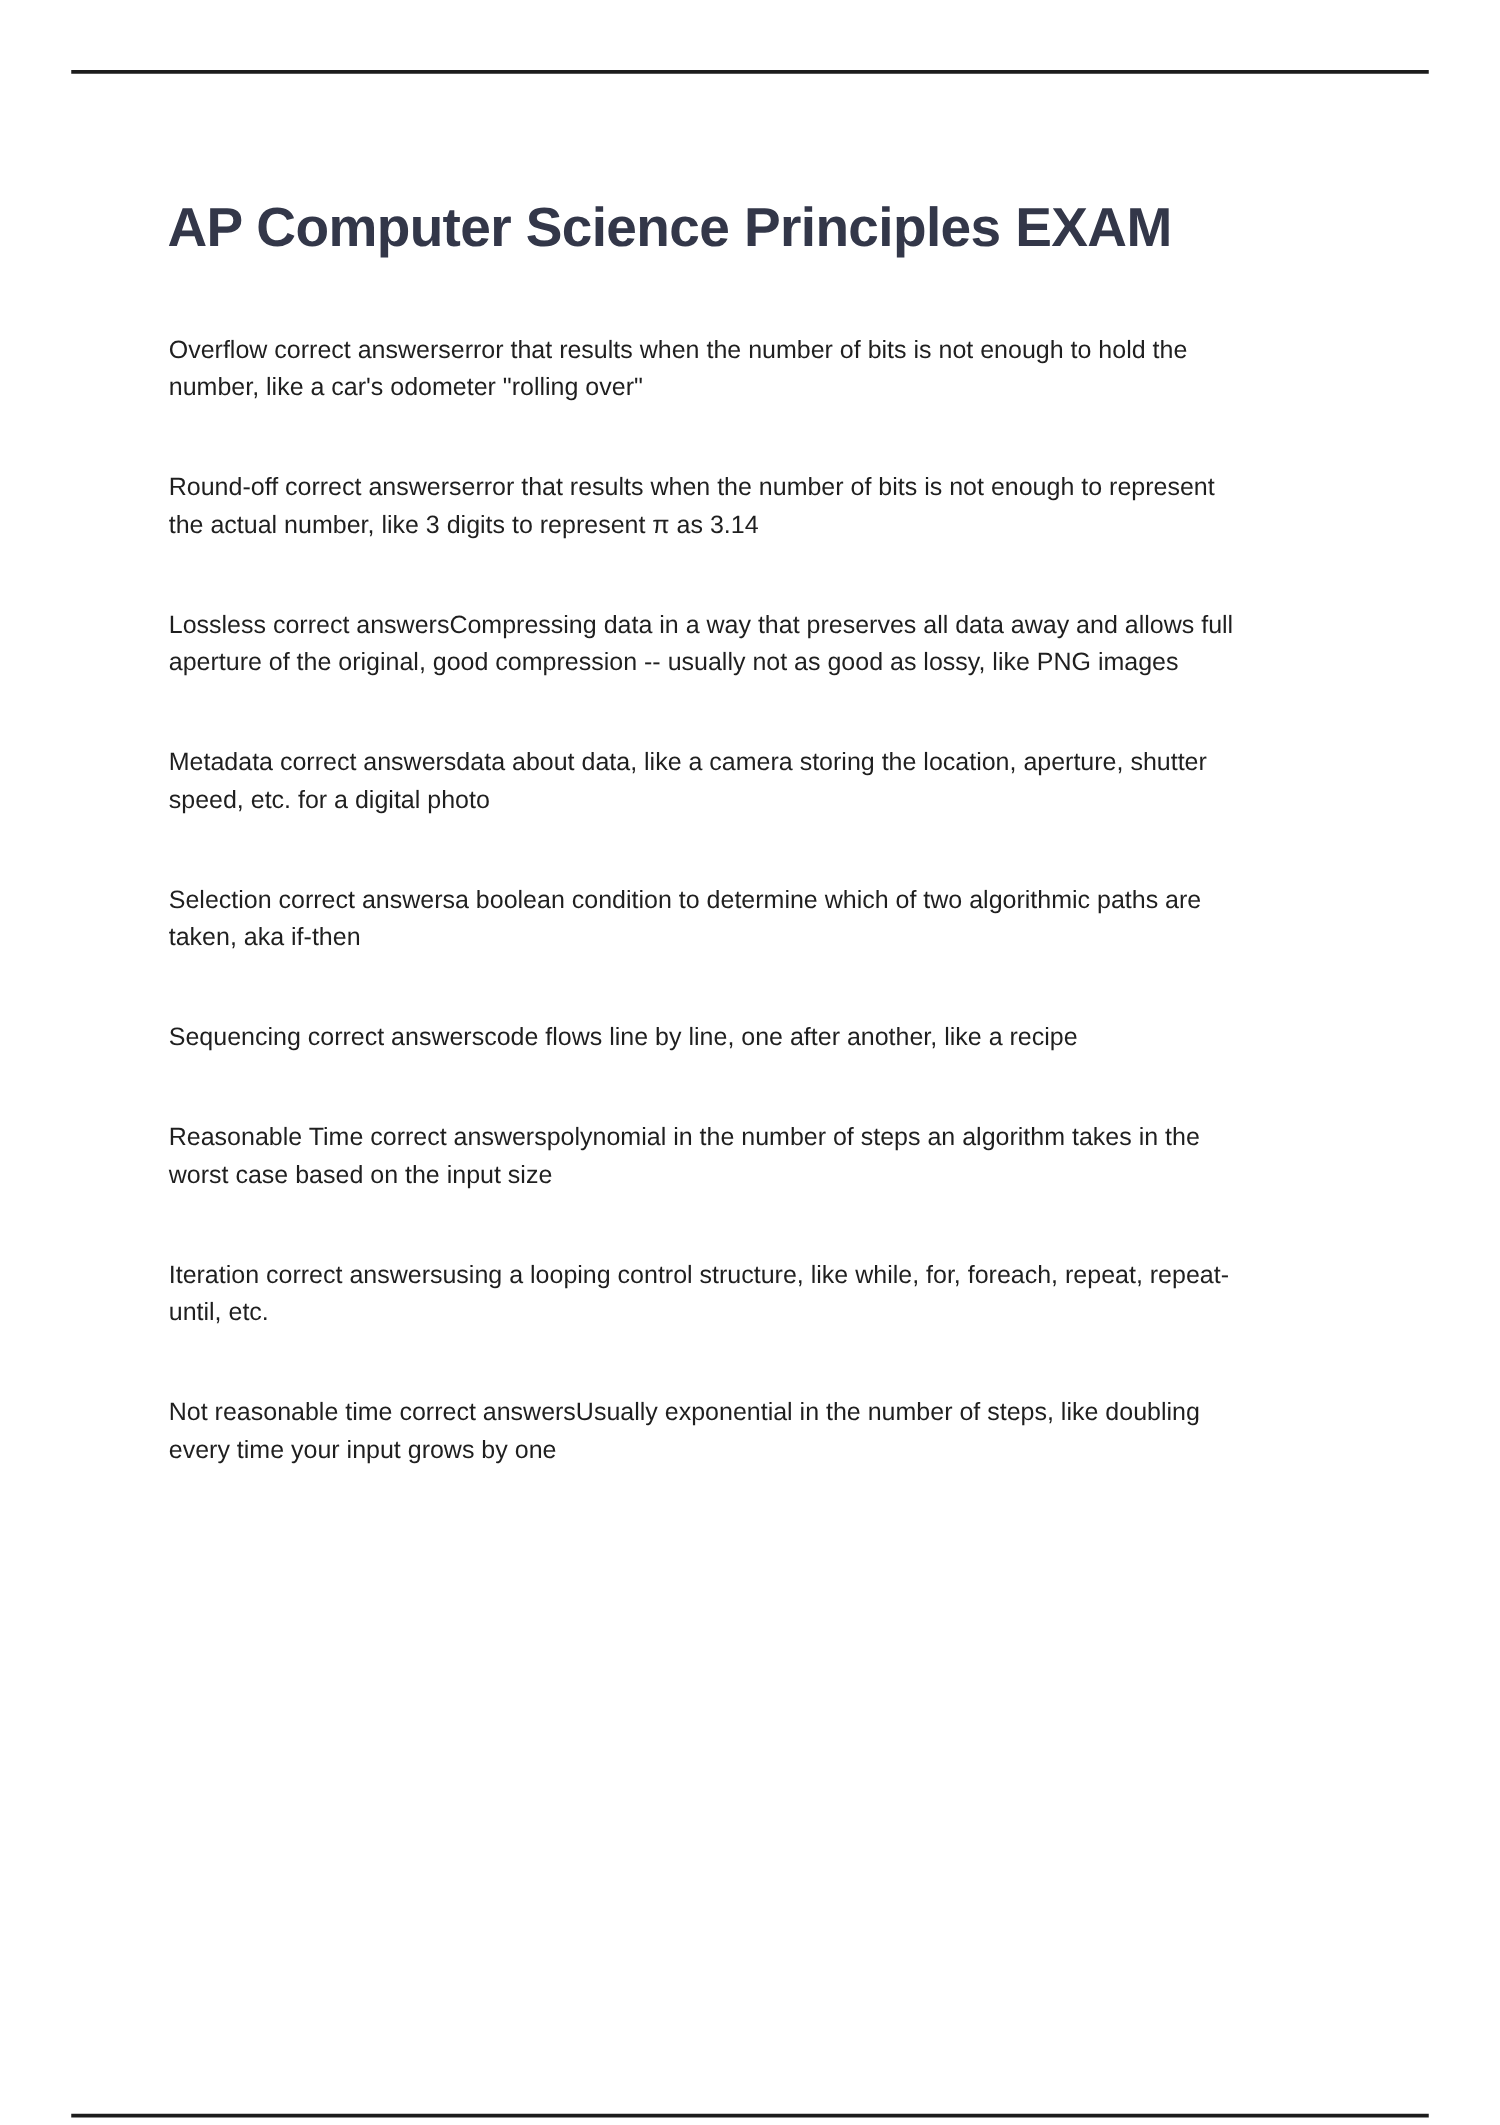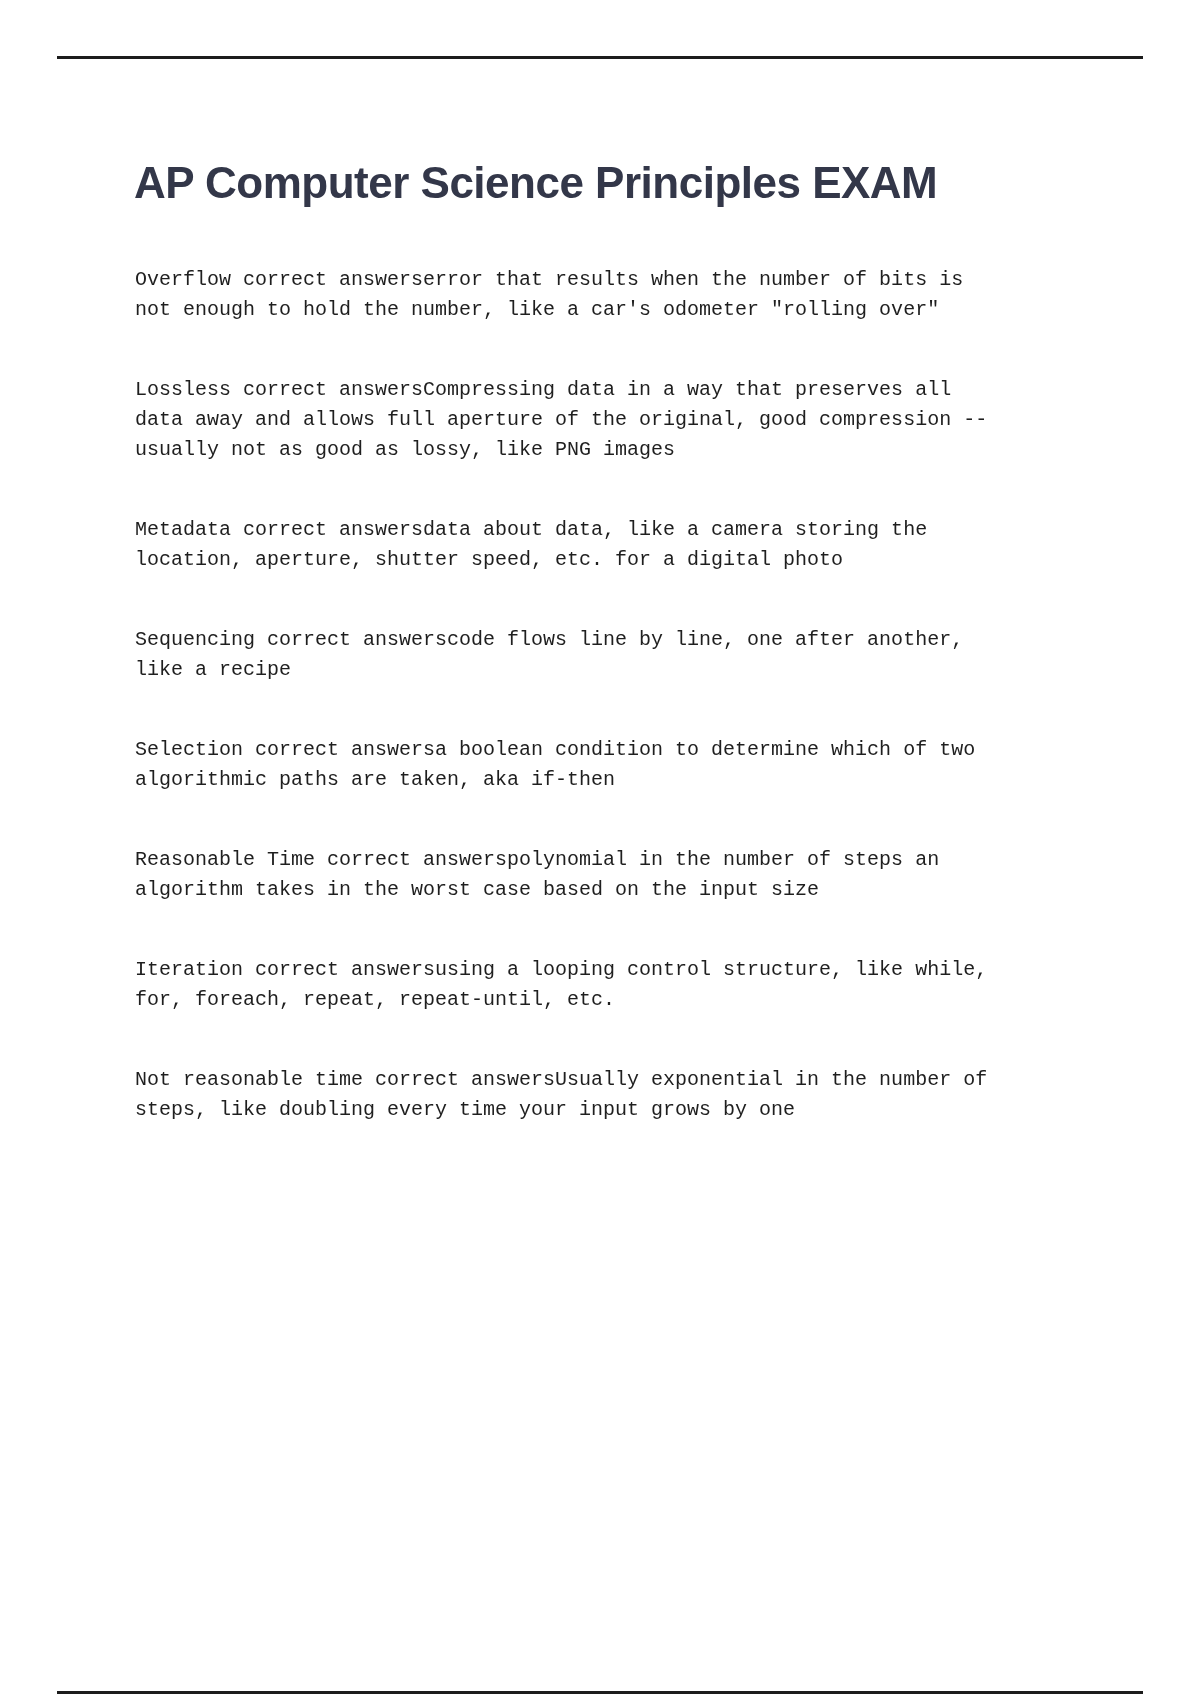--- a/index.html
+++ b/index.html
@@ -41,36 +41,36 @@
     left: 135px;
     top: 265px;
     width: 880px;
   }
   .qa {
     margin: 0 16px 50px 0;
     font-size: 20px;
     line-height: 30px;
     font-weight: 400;
     color: #1f1f1f;
-    font-family: Liberation Mono, monospace;
   }
 </style>
 </head>
 <body>
 
 <div class="page">
   <div class="rule rule-top"></div>
 
   <h1 class="page-title">AP Computer Science Principles EXAM</h1>
 
   <div class="content">
     <p class="qa">Overflow correct answerserror that results when the number of bits is not enough to hold the number, like a car's odometer "rolling over"</p>
+    <p class="qa">Round-off correct answerserror that results when the number of bits is not enough to represent the actual number, like 3 digits to represent π as 3.14</p>
     <p class="qa">Lossless correct answersCompressing data in a way that preserves all data away and allows full aperture of the original, good compression -- usually not as good as lossy, like PNG images</p>
     <p class="qa">Metadata correct answersdata about data, like a camera storing the location, aperture, shutter speed, etc. for a digital photo</p>
+    <p class="qa">Selection correct answersa boolean condition to determine which of two algorithmic paths are taken, aka if-then</p>
     <p class="qa">Sequencing correct answerscode flows line by line, one after another, like a recipe</p>
-    <p class="qa">Selection correct answersa boolean condition to determine which of two algorithmic paths are taken, aka if-then</p>
     <p class="qa">Reasonable Time correct answerspolynomial in the number of steps an algorithm takes in the worst case based on the input size</p>
     <p class="qa">Iteration correct answersusing a looping control structure, like while, for, foreach, repeat, repeat-until, etc.</p>
     <p class="qa">Not reasonable time correct answersUsually exponential in the number of steps, like doubling every time your input grows by one</p>
   </div>
 
   <div class="rule rule-bottom"></div>
 </div>
 
 </body></html>

